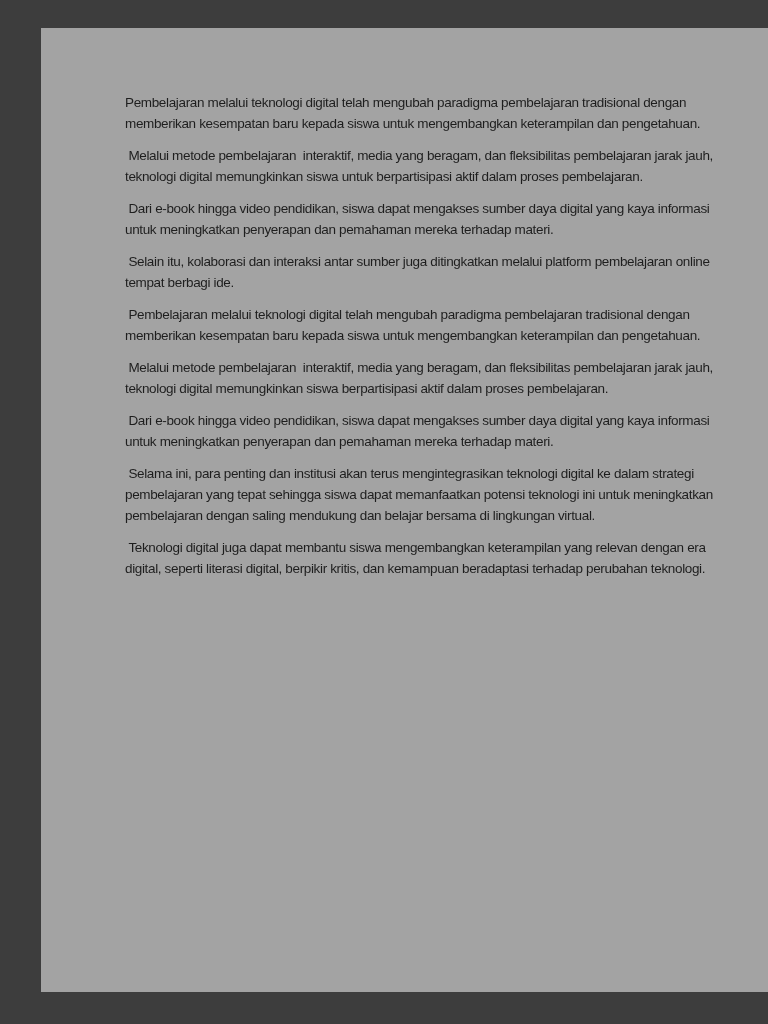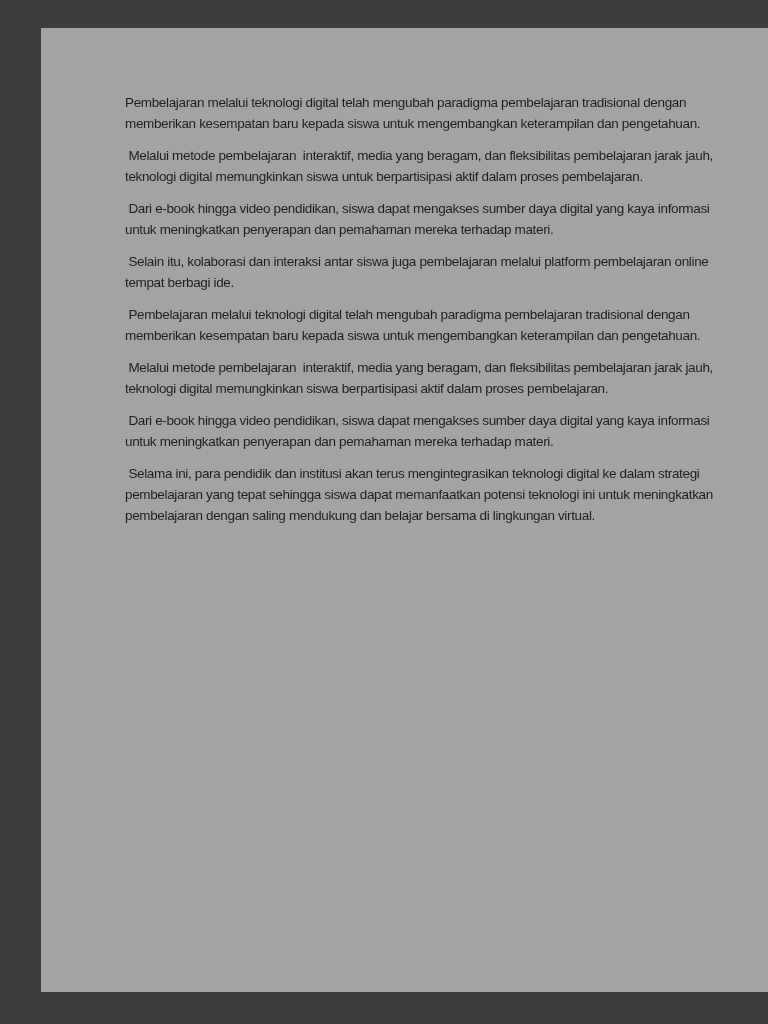--- a/index.html
+++ b/index.html
@@ -44,20 +44,21 @@
 </style>
 </head>
 <body>
 
 <div class="viewer" style="background: rgb(61, 61, 61);">
   <div class="document-page" style="background: #a3a3a3; margin-left: 41px;">
     <div class="page-content" style="color: rgb(30, 30, 30);">
       <p>Pembelajaran melalui teknologi digital telah mengubah paradigma pembelajaran tradisional dengan memberikan kesempatan baru kepada siswa untuk mengembangkan keterampilan dan pengetahuan.</p>
       <p> Melalui metode pembelajaran  interaktif, media yang beragam, dan fleksibilitas pembelajaran jarak jauh, teknologi digital memungkinkan siswa untuk berpartisipasi aktif dalam proses pembelajaran.</p>
       <p> Dari e-book hingga video pendidikan, siswa dapat mengakses sumber daya digital yang kaya informasi untuk meningkatkan penyerapan dan pemahaman mereka terhadap materi.</p>
-      <p> Selain itu, kolaborasi dan interaksi antar siswa juga pembelajaran melalui platform pembelajaran online tempat berbagi ide.</p>
+      <p> Selain itu, kolaborasi dan interaksi antar sumber juga ditingkatkan melalui platform pembelajaran online tempat berbagi ide.</p>
       <p> Pembelajaran melalui teknologi digital telah mengubah paradigma pembelajaran tradisional dengan memberikan kesempatan baru kepada siswa untuk mengembangkan keterampilan dan pengetahuan.</p>
       <p> Melalui metode pembelajaran  interaktif, media yang beragam, dan fleksibilitas pembelajaran jarak jauh, teknologi digital memungkinkan siswa berpartisipasi aktif dalam proses pembelajaran.</p>
       <p> Dari e-book hingga video pendidikan, siswa dapat mengakses sumber daya digital yang kaya informasi untuk meningkatkan penyerapan dan pemahaman mereka terhadap materi.</p>
-      <p> Selama ini, para pendidik dan institusi akan terus mengintegrasikan teknologi digital ke dalam strategi pembelajaran yang tepat sehingga siswa dapat memanfaatkan potensi teknologi ini untuk meningkatkan pembelajaran dengan saling mendukung dan belajar bersama di lingkungan virtual.</p>
+      <p> Selama ini, para penting dan institusi akan terus mengintegrasikan teknologi digital ke dalam strategi pembelajaran yang tepat sehingga siswa dapat memanfaatkan potensi teknologi ini untuk meningkatkan pembelajaran dengan saling mendukung dan belajar bersama di lingkungan virtual.</p>
+      <p> Teknologi digital juga dapat membantu siswa mengembangkan keterampilan yang relevan dengan era digital, seperti literasi digital, berpikir kritis, dan kemampuan beradaptasi terhadap perubahan teknologi.</p>
     </div>
   </div>
 </div>
 
 </body></html>

